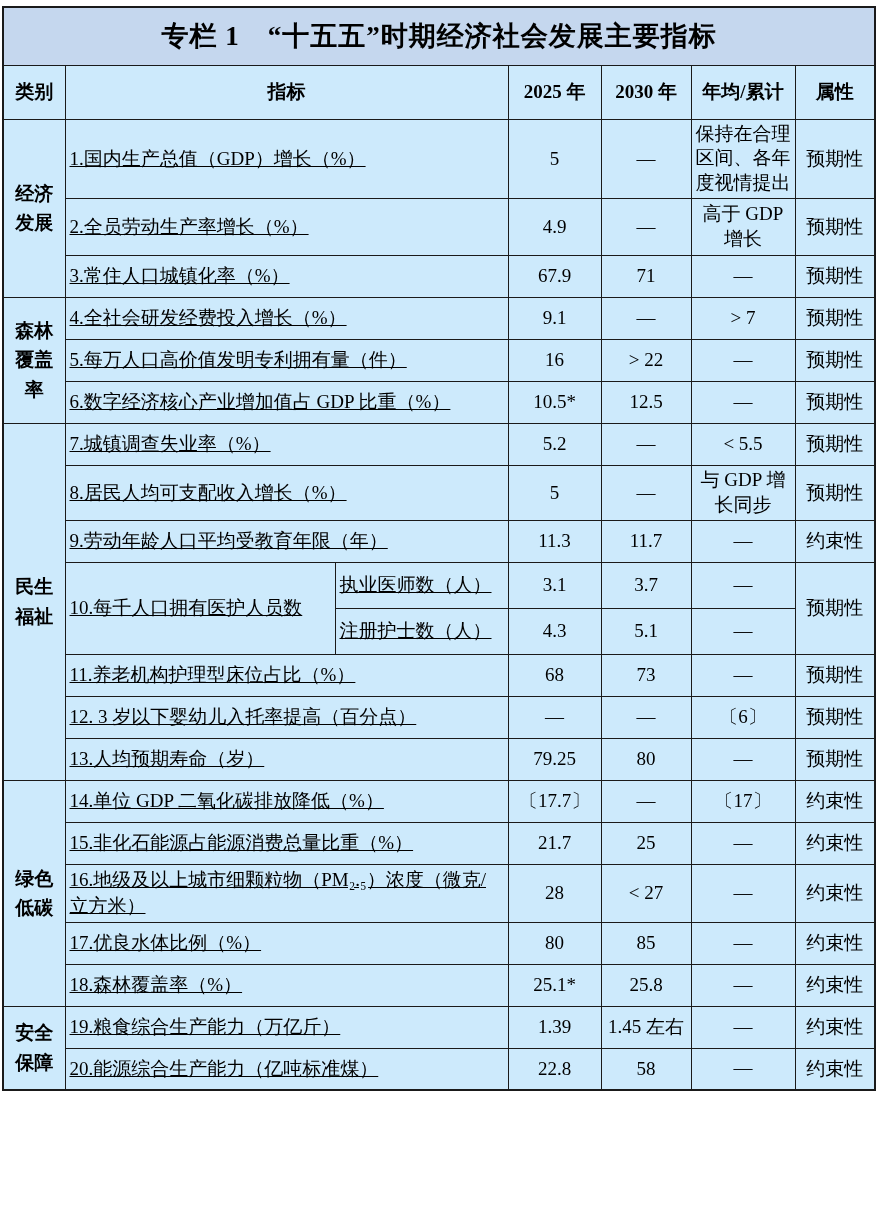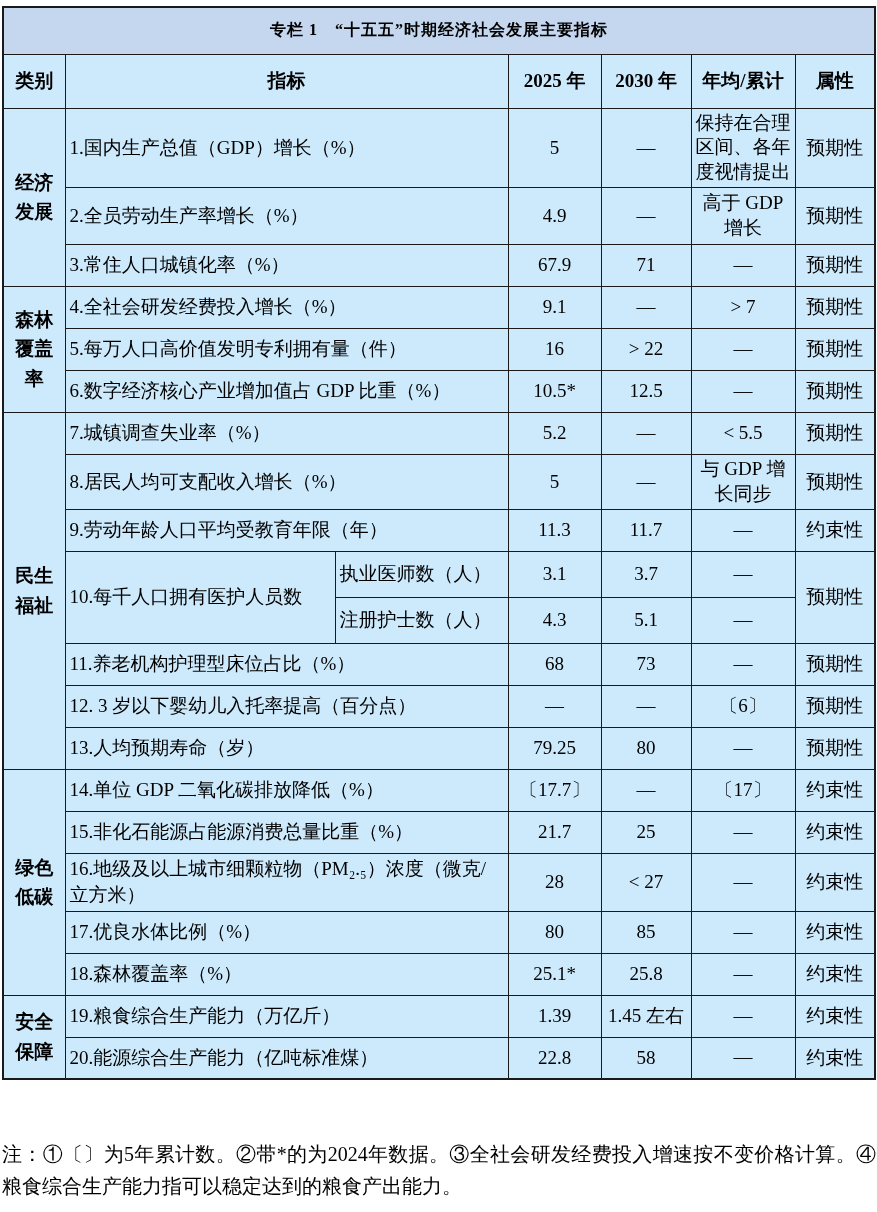--- a/index.html
+++ b/index.html
@@ -20,22 +20,22 @@
     border:1px solid #1a1a1a;
     background:#cdeafc;
     font-size:19px;
     padding:2px 4px;
     vertical-align:middle;
   }
   tr.title-row td {
     background:#c5d7ee;
     text-align:center;
     font-weight:bold;
-    font-size:16px;
-    height:47px;
+    font-size:27px;
+    height:58px;
     letter-spacing:1px;
   }
   tr.head-row td {
     text-align:center;
     font-weight:bold;
     height:54px;
     font-size:19px;
   }
   td.cat {
     font-weight:bold;
@@ -44,20 +44,21 @@
     line-height:1.55;
     word-break:break-all;
     font-size:19px;
     margin-top:38px;
   }
   td.ind {
     text-align:left;
     padding:2px 6px 2px 9px;
     line-height:1.35;
     word-break:break-all;
+    text-decoration:underline;
   }
   td.val { text-align:center; }
   td.annual {
     text-align:center;
     line-height:1.3;
     padding:2px 3px;
     word-break:break-all;
   }
   tr.h42{height:42px} tr.h46{height:46px} tr.h55{height:55px}
   tr.h57{height:57px} tr.h58{height:58px} tr.h77{height:77px}
@@ -252,14 +253,13 @@
     <tr class="h42">
       <td class="ind" colspan="2">20.能源综合生产能力（亿吨标准煤）</td>
       <td class="val">22.8</td>
       <td class="val">58</td>
       <td class="annual">—</td>
       <td class="val">约束性</td>
     </tr>
   </tbody>
     </table>
 
-  <p class="notes">注：①〔〕为5年累计数。②带*的为2024年数据。③全社会研发经费投入增速按不变价格计算。④粮食综合生产能力指可以稳定达到的粮食产出能力。</p>
 </div>
 
 </body></html>

